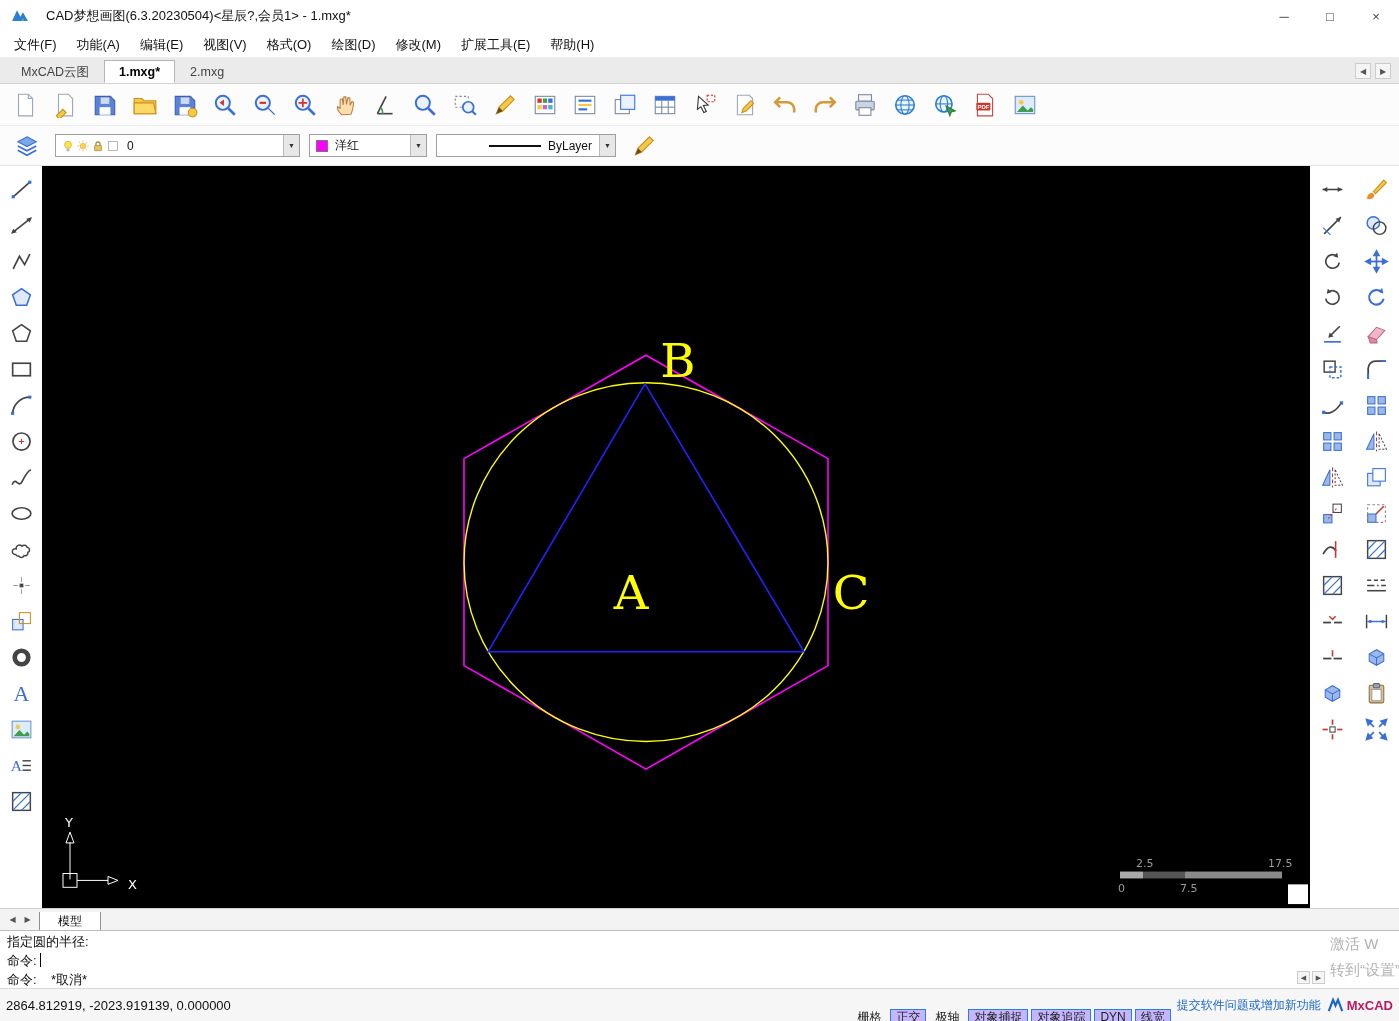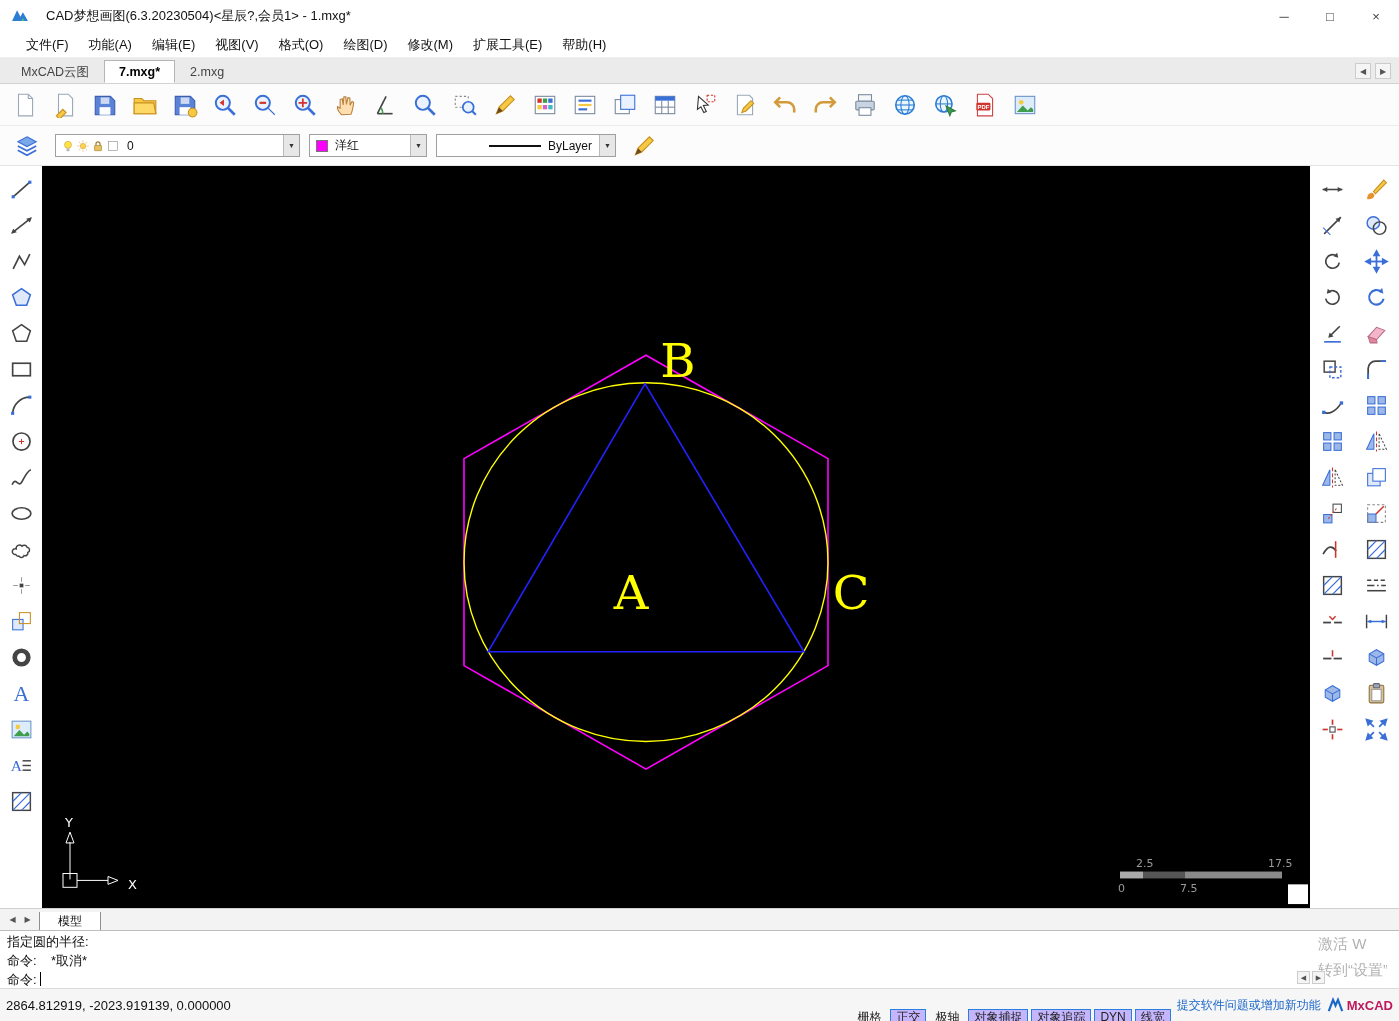--- a/index.html
+++ b/index.html
@@ -9,21 +9,21 @@
 
   
   .titlebar { height:32px; background:#fff; display:flex; align-items:center; padding-left:10px; flex:none; }
   .app-logo { width:20px; height:20px; display:block; }
   .app-logo svg { width:100%; height:100%; display:block; }
   .app-title { margin-left:16px; font-size:13px; color:#111; }
   .win-controls { margin-left:auto; display:flex; height:32px; }
   .win-btn { width:46px; height:32px; display:flex; align-items:center; justify-content:center; font-size:13px; color:#444; cursor:default; }
 
   
-  .menubar { height:26px; background:#fff; display:flex; align-items:center; padding-left:16px; flex:none; border-bottom:1px solid #eee; }
+  .menubar { height:26px; background:#fff; display:flex; align-items:center; padding-left:4px; flex:none; border-bottom:1px solid #eee; }
   .menu-item { padding:0 10px; height:22px; line-height:22px; font-size:13px; color:#111; }
 
   
   .tabbar { height:26px; background:#ebebeb; border-bottom:1px solid #d2d2d2; display:flex; align-items:flex-end; padding-left:6px; flex:none; }
   .tabs { display:flex; align-items:flex-end; height:26px; }
   .doc-tab { height:23px; line-height:22px; padding:0 14px; font-size:12.5px; color:#444; border:1px solid transparent; }
   .doc-tab.active { background:#fff; border:1px solid #b5b5b5; border-bottom-color:#fff; color:#000; font-weight:bold; }
   .tab-nav { margin-left:auto; display:flex; gap:4px; padding:0 8px 4px 0; }
   .nav-btn { width:16px; height:16px; display:flex; align-items:center; justify-content:center; font-size:8px; color:#555; border:1px solid #ccc; background:#f5f5f5; }
 
@@ -65,21 +65,21 @@
   .model-bar { height:22px; background:#f3f3f3; border-top:1px solid #cfcfcf; display:flex; align-items:center; padding-left:5px; flex:none; font-size:12px; }
   .mnav { width:15px; height:16px; display:flex; align-items:center; justify-content:center; font-size:8px; color:#555; }
   .model-tabs { display:flex; align-items:flex-end; height:22px; margin-left:4px; }
   .model-tab { padding:0 18px; height:19px; line-height:18px; background:#fff; border:1px solid #8f8f8f; border-top:none; font-size:12px; color:#111; }
 
   
   .command { height:58px; background:#fff; border-top:1px solid #bdbdbd; position:relative; padding:1px 0 0 7px; flex:none; }
   .cmd-line { height:19px; line-height:19px; font-size:13px; color:#111; white-space:pre; }
   .caret { display:inline-block; width:1px; height:14px; background:#000; margin-left:3px; vertical-align:-2px; animation:blink 1s steps(1) infinite; }
   @keyframes blink { 50% { opacity:0; } }
-  .watermark { position:absolute; right:12px; top:0; width:69px; overflow:hidden; color:rgba(125,125,125,.6); font-size:15px; line-height:26px; pointer-events:none; white-space:nowrap; }
+  .watermark { position:absolute; right:0; top:0; width:69px; overflow:hidden; color:rgba(125,125,125,.6); font-size:15px; line-height:26px; pointer-events:none; white-space:nowrap; }
   .cmd-scroll { position:absolute; right:74px; bottom:4px; display:flex; gap:2px; }
   .cmd-scroll .nav-btn { width:13px; height:13px; font-size:7px; }
 
   
   .statusbar { height:21px; background:#f6f6f6; border-top:1px solid #dadada; display:flex; align-items:center; padding:16px 6px; gap:6px; flex:none; font-size:12px; }
   .coords { color:#111; font-size:13px; white-space:nowrap; }
   .flex-sp { flex:1; }
   .toggles { display:flex; align-items:center; gap:3px; }
   .toggle { padding:0 5px; height:17px; line-height:15px; color:#222; border:1px solid transparent; white-space:nowrap;margin-top:24px; }
   .toggle.active { border:1px solid #2a7de1; background:#c4b5fd; }
@@ -116,21 +116,21 @@
       <span class="menu-item">格式(O)</span>
       <span class="menu-item">绘图(D)</span>
       <span class="menu-item">修改(M)</span>
       <span class="menu-item">扩展工具(E)</span>
       <span class="menu-item">帮助(H)</span>
     </div>
 
   <div class="tabbar">
     <div class="tabs">
         <div class="doc-tab">MxCAD云图</div>
-        <div class="doc-tab active">7.mxg*</div>
+        <div class="doc-tab active">1.mxg*</div>
         <div class="doc-tab">2.mxg</div>
       </div>
     <div class="tab-nav">
       <span class="nav-btn">
           <span>◀</span>
         </span>
       <span class="nav-btn">
           <span>▶</span>
         </span>
     </div>
@@ -936,22 +936,22 @@
         <span>▶</span>
       </span>
     <div class="model-tabs">
         <span class="model-tab active">模型</span>
       </div>
   </div>
 
   <div class="command">
     <div class="cmd-lines">
         <div class="cmd-line">指定圆的半径:</div>
+        <div class="cmd-line">命令:<span class="caret"></span></div>
         <div class="cmd-line">命令:    *取消*</div>
-        <div class="cmd-line">命令:<span class="caret"></span></div>
       </div>
     <div class="watermark">
         <div>激活 W</div>
         <div>转到“设置”</div>
       </div>
     <div class="cmd-scroll">
       <span class="nav-btn">
           <span>◀</span>
         </span>
       <span class="nav-btn">

